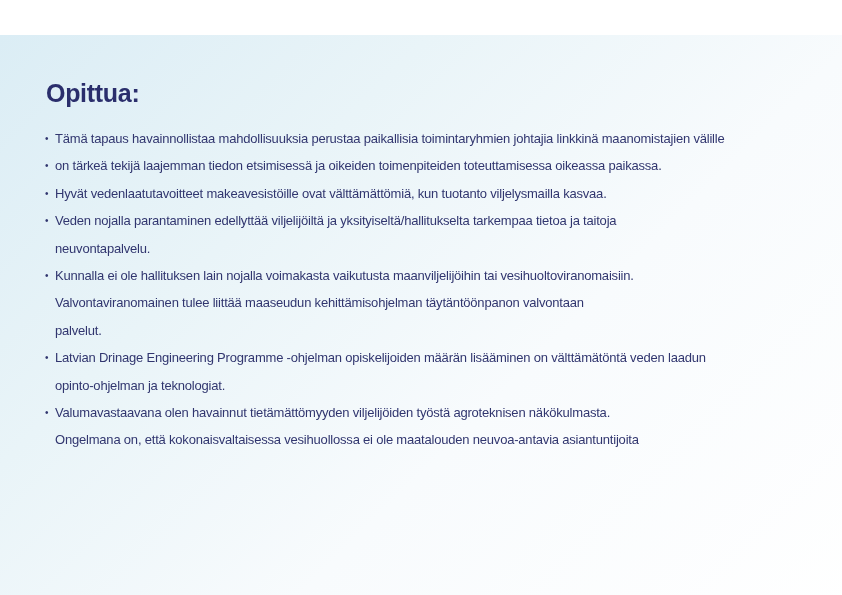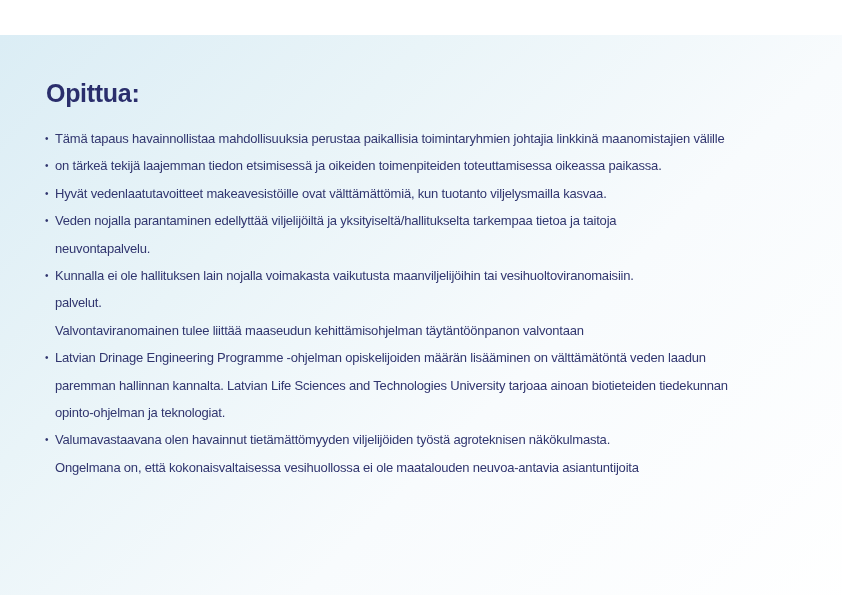--- a/index.html
+++ b/index.html
@@ -82,24 +82,23 @@
   <div class="bullets">
       <div class="line"><span class="marker">•</span></div>
       <div class="line"><span>Tämä tapaus havainnollistaa mahdollisuuksia perustaa paikallisia toimintaryhmien johtajia linkkinä maanomistajien välille</span></div>
       <div class="line"><span class="marker">•</span></div>
       <div class="line"><span>on tärkeä tekijä laajemman tiedon etsimisessä ja oikeiden toimenpiteiden toteuttamisessa oikeassa paikassa.</span></div>
       <div class="line"><span class="marker">•</span><span>Hyvät vedenlaatutavoitteet makeavesistöille ovat välttämättömiä, kun tuotanto viljelysmailla kasvaa.</span></div>
       <div class="line"><span class="marker">•</span></div>
       <div class="line"><span>Veden nojalla parantaminen edellyttää viljelijöiltä ja yksityiseltä/hallitukselta tarkempaa tietoa ja taitoja</span></div>
       <div class="line"><span>neuvontapalvelu.</span></div>
       <div class="line"><span class="marker">•</span><span>Kunnalla ei ole hallituksen lain nojalla voimakasta vaikutusta maanviljelijöihin tai vesihuoltoviranomaisiin.</span></div>
+      <div class="line"><span>Valvontaviranomainen tulee liittää maaseudun kehittämisohjelman täytäntöönpanon valvontaan</span></div>
       <div class="line"><span>palvelut.</span></div>
-      <div class="line"><span>Valvontaviranomainen tulee liittää maaseudun kehittämisohjelman täytäntöönpanon valvontaan</span></div>
       <div class="line"><span class="marker">•</span><span>Latvian Drinage Engineering Programme -ohjelman opiskelijoiden määrän lisääminen on välttämätöntä veden laadun</span></div>
-      <div class="line"><span>paremman hallinnan kannalta. Latvian Life Sciences and Technologies University tarjoaa ainoan biotieteiden tiedekunnan</span></div>
       <div class="line"><span>opinto-ohjelman ja teknologiat.</span></div>
       <div class="line"><span class="marker">•</span><span>Valumavastaavana olen havainnut tietämättömyyden viljelijöiden työstä agroteknisen näkökulmasta.</span></div>
       <div class="line"><span>Ongelmana on, että kokonaisvaltaisessa vesihuollossa ei ole maatalouden neuvoa-antavia asiantuntijoita</span></div>
     </div>
 
   <div class="footer">
     <div class="page-chip">8/10</div>
     <div class="website">www.waterdrive.pl</div>
   </div>
 

